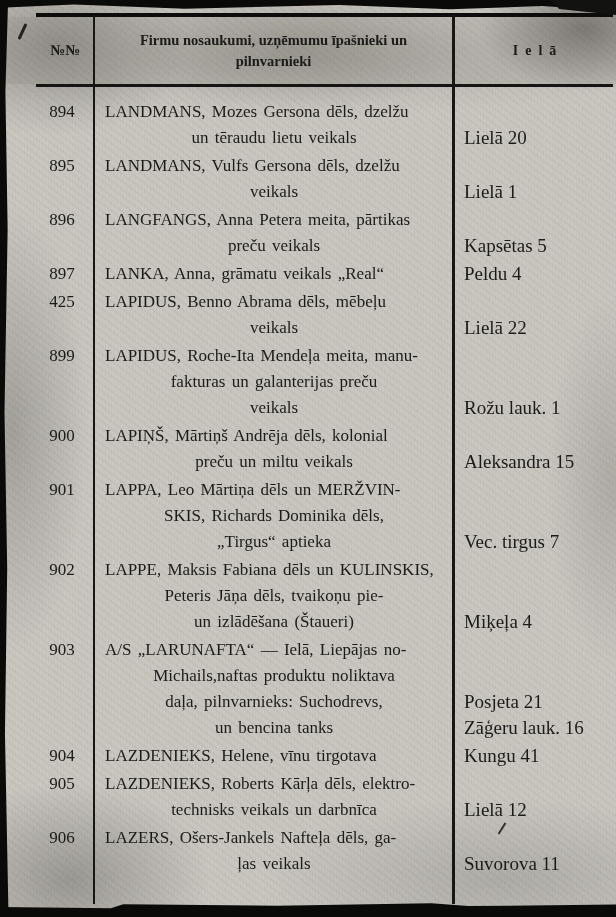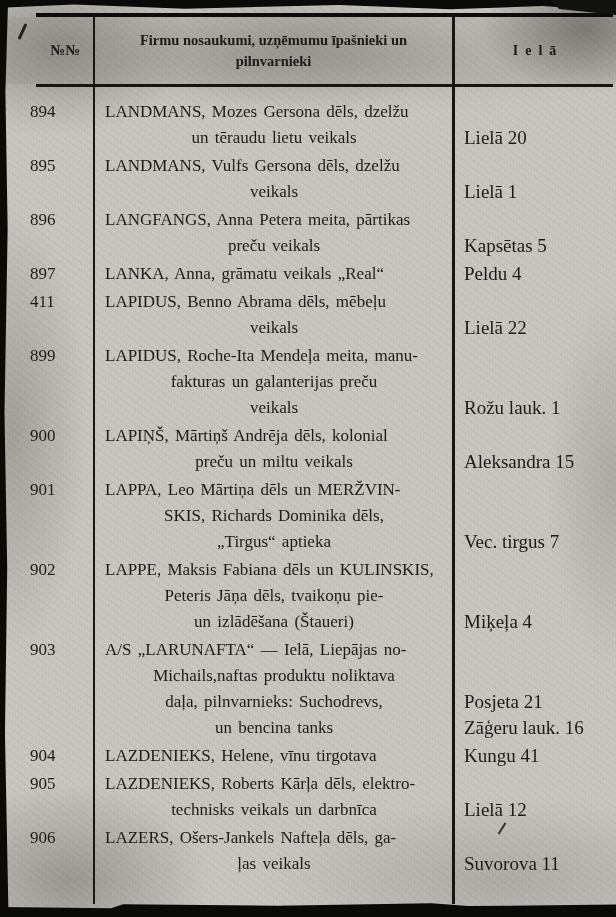--- a/index.html
+++ b/index.html
@@ -49,21 +49,21 @@
     background:rgba(122,119,112,0.16);}
   .h-no{width:94px;box-sizing:border-box;padding-left:36px;text-align:center;
     font-weight:bold;font-size:15px;}
   .h-firm{width:359px;box-sizing:border-box;padding:0 10px;text-align:center;
     font-weight:bold;font-size:14.5px;line-height:21px;}
   .h-street{flex:1;text-align:center;font-weight:bold;font-size:14px;
     letter-spacing:7px;text-indent:7px;}
   
   .tbody{position:absolute;left:0;top:99px;right:0;}
   .row{display:flex;align-items:stretch;margin-bottom:2px;}
-  .cell-no{width:94px;box-sizing:border-box;padding-left:30px;
+  .cell-no{width:94px;box-sizing:border-box;padding-left:30px;text-align:center;
     font-size:17px;line-height:26px;}
   .cell-firm{width:359px;box-sizing:border-box;padding:0 10px 0 11px;
     font-size:17px;line-height:26px;}
   .firm-line{word-spacing:2px;}
   .firm-line.cont{text-align:center;}
   .cell-street{flex:1;display:flex;flex-direction:column;justify-content:flex-end;
     box-sizing:border-box;padding-left:11px;font-size:19px;line-height:26px;}
 </style>
 </head>
 <body>
@@ -117,21 +117,21 @@
       <div class="row">
         <div class="cell-no">897</div>
         <div class="cell-firm">
           <div class="firm-line">LANKA, Anna, grāmatu veikals „Real“</div>
         </div>
         <div class="cell-street">
           <div class="street-line">Peldu 4</div>
         </div>
       </div>
       <div class="row">
-        <div class="cell-no">411</div>
+        <div class="cell-no">425</div>
         <div class="cell-firm">
           <div class="firm-line">LAPIDUS, Benno Abrama dēls, mēbeļu</div>
           <div class="firm-line cont">veikals</div>
         </div>
         <div class="cell-street">
           <div class="street-line">Lielā 22</div>
         </div>
       </div>
       <div class="row">
         <div class="cell-no">899</div>

